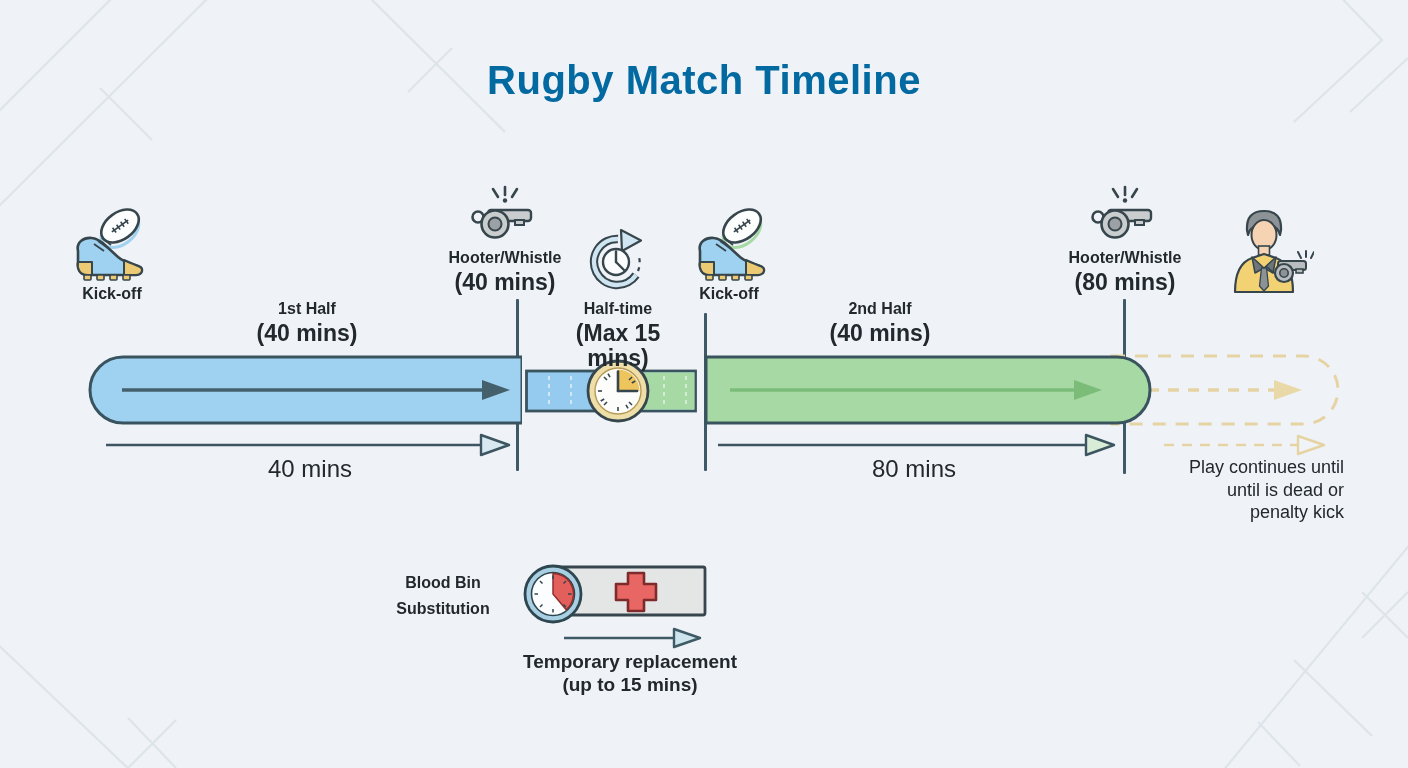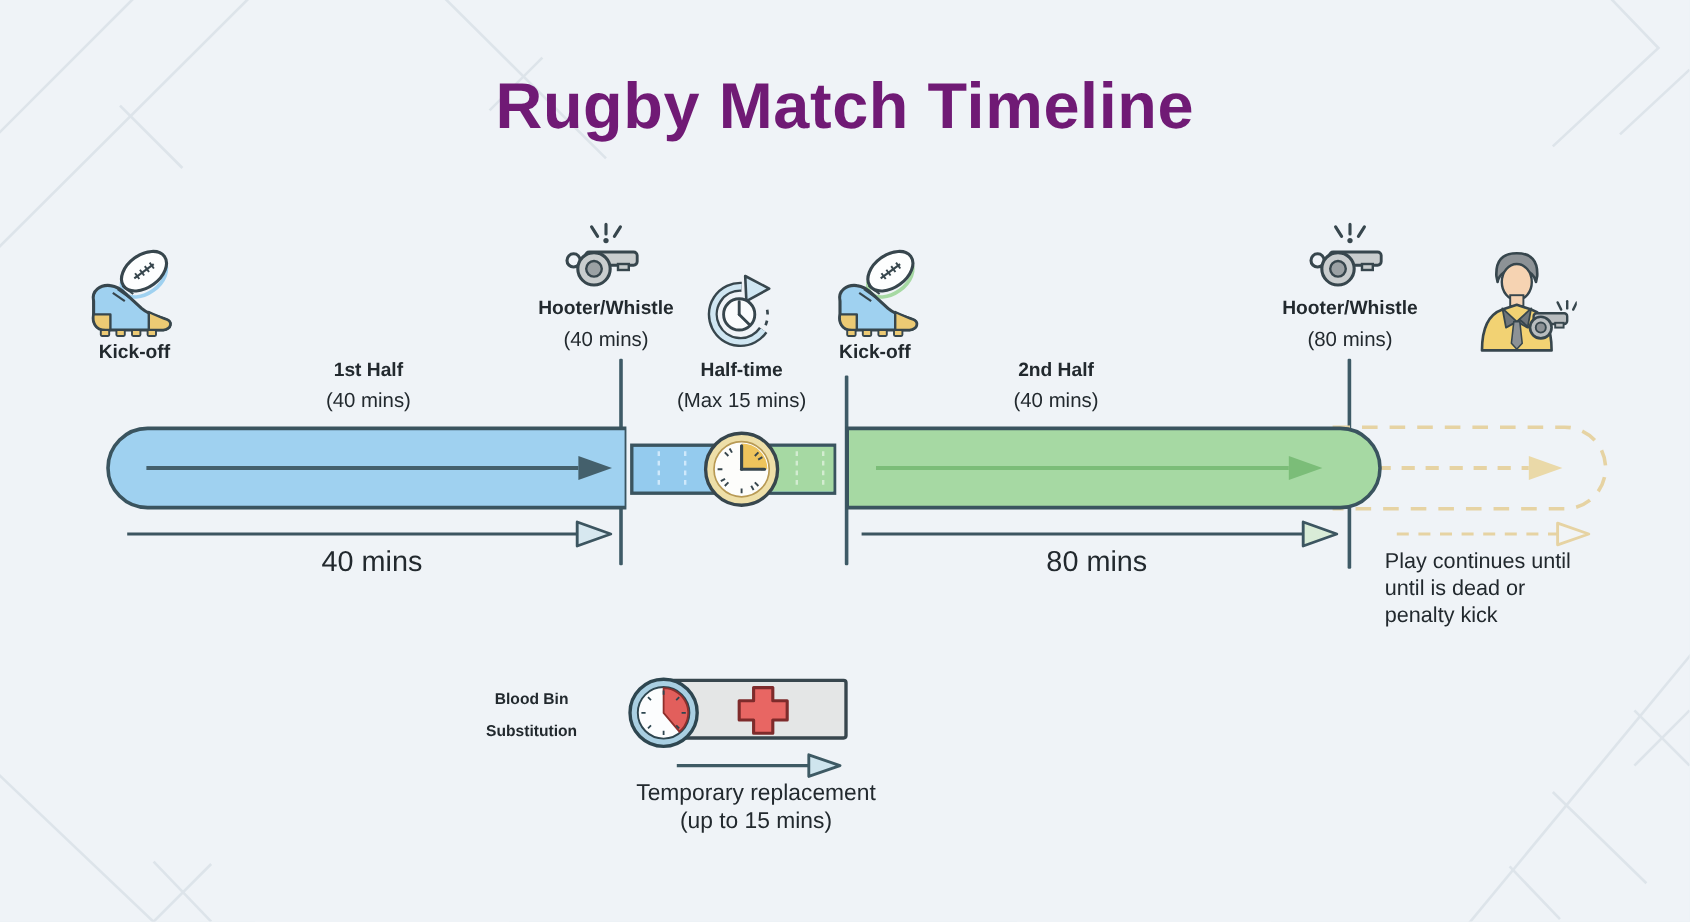--- a/index.html
+++ b/index.html
@@ -6,31 +6,31 @@
   body{background:#e8edf2;}
   .canvas{
     position:relative;width:1408px;height:768px;overflow:hidden;
     background:#eff3f7;
     font-family:"Liberation Sans", sans-serif;
     color:#22292e;
   }
   .abs{position:absolute;}
   .page-title{
     margin:0;left:0;right:0;top:58px;text-align:center;
-    font-size:54px;font-weight:700;letter-spacing:.5px;color:#701a75;
+    font-size:40px;font-weight:700;letter-spacing:.5px;color:#0369a1;
   }
   .evt{text-align:center;line-height:25px;}
   .evt .lbl{display:block;font-size:16px;font-weight:700;}
-  .evt .sub{display:block;font-size:17px;font-weight:400;}
+  .evt .sub{display:block;font-size:23px;font-weight:700;}
   .elapsed{font-size:24px;text-align:center;}
-  .note{font-size:18px;text-align:left;line-height:22.5px;}
+  .note{font-size:18px;text-align:right;line-height:22.5px;}
   .note span{display:block;}
-  .bb-label{font-size:13px;font-weight:700;text-align:center;line-height:26px;}
+  .bb-label{font-size:16px;font-weight:700;text-align:center;line-height:26px;}
   .bb-label span{display:block;}
-  .bb-note{font-size:19px;text-align:center;line-height:23px;}
+  .bb-note{font-size:19px;text-align:center;line-height:23px;font-weight:bold;}
   .bb-note span{display:block;}
   .divider{width:3px;background:#3e5a66;border-radius:1px;}
   svg{display:block;}
 </style>
 </head>
 <body>
 
 <div class="canvas">
 
   <svg class="abs" style="left:0;top:0;" width="1408" height="768" viewBox="0 0 1408 768">

